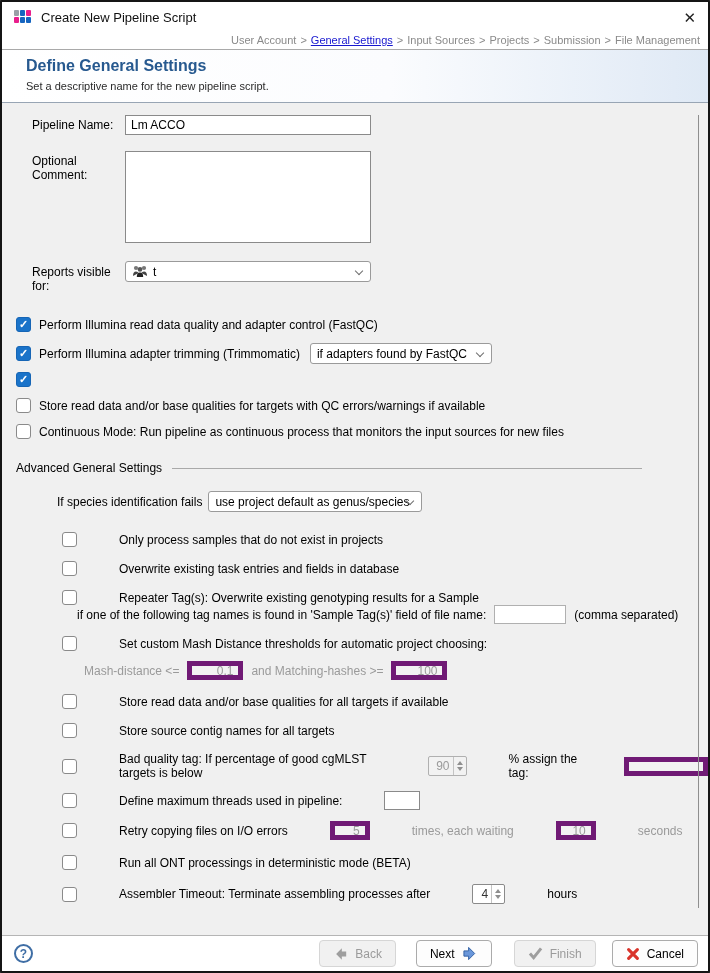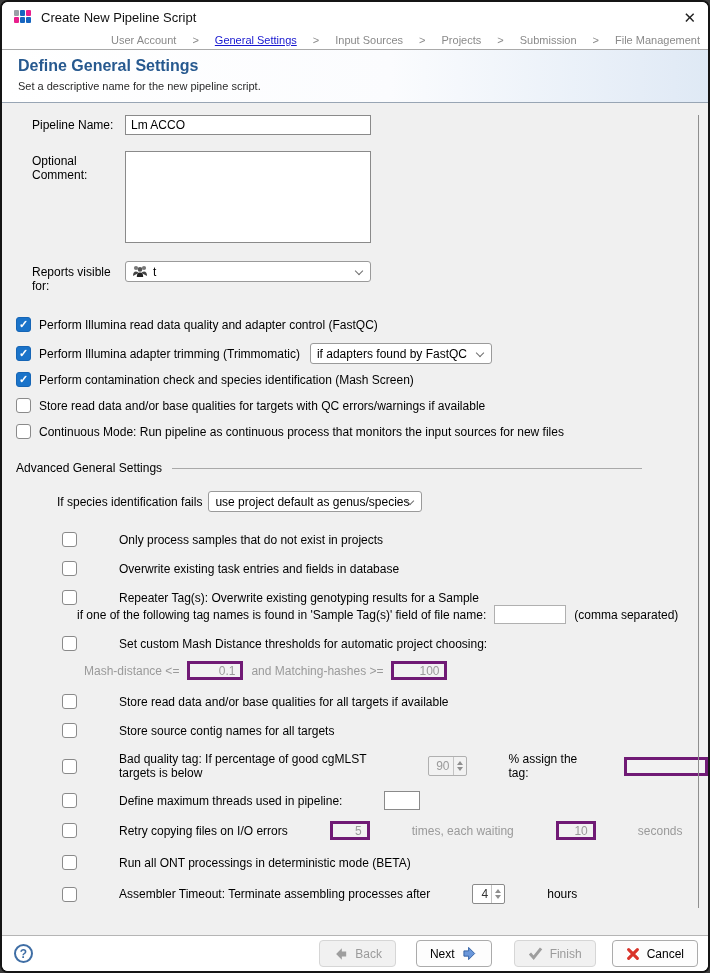--- a/index.html
+++ b/index.html
@@ -1,34 +1,34 @@
 <!DOCTYPE html>
 <html><head>
 <meta charset="utf-8">
 <style>
   * { box-sizing: border-box; margin: 0; padding: 0; }
   html,body { background:#3c3c3c; }
   body { font-family:"Liberation Sans", sans-serif; }
   .window{
     width:710px;height:973px;margin:0 auto;background:#fff;
-    border:2px solid #151515;border-radius:8px;overflow:hidden;
+    border:2px solid #151515;border-radius:2px;overflow:hidden;
     display:flex;flex-direction:column;position:relative;
   }
   
   .titlebar{height:30px;background:#fff;display:flex;align-items:center;padding:0 12px;flex:none;}
   .appicon{width:17px;height:15px;display:grid;grid-template-columns:repeat(3,5px);grid-template-rows:repeat(2,6px);gap:1px;margin-right:10px;}
   .appicon i{border-radius:1px;}
   .t-title{font-size:13px;color:#111;}
   .t-close{margin-left:auto;font-size:15px;color:#222;cursor:default;line-height:1;}
   
   .crumbs{height:18px;background:#fff;display:flex;justify-content:flex-end;align-items:center;
-    padding:0 8px 2px 0;font-size:11px;color:#8a8a8a;border-bottom:1px solid #a9a9a9;flex:none;gap:16px;}
+    padding:0 8px 2px 0;font-size:11px;color:#8a8a8a;border-bottom:1px solid #a9a9a9;flex:none;gap:4px;}
   .crumb.active{color:#1717cf;text-decoration:underline;}
   
-  .header{height:53px;flex:none;padding:7px 0 0 16px;border-bottom:1px solid #98a5b4;
+  .header{height:53px;flex:none;padding:7px 0 0 24px;border-bottom:1px solid #98a5b4;
     background:linear-gradient(90deg,#ffffff 0%,#fbfcfe 55%,#dfe9f5 100%);}
   .header h1{font-size:16px;color:#27598f;font-weight:bold;margin-bottom:5px;}
   .header p{font-size:11px;color:#2b2b2b;}
   
   .content{flex:1;background:#f0f0f0;position:relative;padding:12px 0 0 14px;overflow:hidden;}
   .lblrow{display:flex;margin-bottom:14px;margin-left:16px;}
   .flabel{width:93px;font-size:12px;color:#000;padding-top:3px;flex:none;}
   .tinput{width:246px;height:20px;border:1px solid #8a8a8a;background:#fff;font-size:12px;
     padding:1px 5px;font-family:"Liberation Sans",sans-serif;}
   .tarea{width:246px;height:92px;border:1px solid #8a8a8a;background:#fff;resize:none;
@@ -50,21 +50,21 @@
   .cbrow .lbl{margin-right:10px;}
   
   .legend{display:flex;align-items:center;width:626px;margin:22px 0 16px 0;font-size:12px;color:#000;}
   .legend .line{flex:1;height:1px;background:#a9a9a9;margin-left:10px;}
   .speciesrow{display:flex;align-items:center;margin:0 16px 20px 41px;font-size:12px;}
   .speciesrow .slbl{margin-right:6px;}
   .advrow{display:flex;align-items:center;margin:0 0 14px 46px;font-size:12px;color:#000;gap:34px;}
   .subrow{display:flex;align-items:center;margin:0 0 12px 61px;font-size:12px;color:#000;}
   .subrow2{display:flex;align-items:center;margin:0 0 14px 68px;font-size:12px;color:#9a9a9a;}
   .gray{color:#9a9a9a;}
-  .ninput{height:19px;border:3px solid #701a75;background:#f2f2f2;color:#9a9a9a;font-size:12px;
+  .ninput{height:19px;border:5px solid #701a75;background:#f2f2f2;color:#9a9a9a;font-size:12px;
     text-align:right;padding:1px 5px;font-family:"Liberation Sans",sans-serif;}
   .winput{height:19px;border:1px solid #8a8a8a;background:#fff;color:#000;font-size:12px;
     padding:1px 5px;font-family:"Liberation Sans",sans-serif;}
   .spin{display:inline-flex;height:20px;border:1px solid #b0b0b0;border-radius:2px;background:#f2f2f2;align-items:stretch;}
   .spin .val{width:24px;font-size:12px;color:#9a9a9a;text-align:right;padding:2px 3px 0 2px;}
   .spin.en{background:#fff;border-color:#8a8a8a;}
   .spin.en .val{color:#333;}
   .spin .arrows{width:13px;border-left:1px solid #c4c4c4;display:flex;flex-direction:column;align-items:center;justify-content:center;gap:2px;}
   .spin .up{width:0;height:0;border-left:3.5px solid transparent;border-right:3.5px solid transparent;border-bottom:4px solid #8f8f8f;}
   .spin .dn{width:0;height:0;border-left:3.5px solid transparent;border-right:3.5px solid transparent;border-top:4px solid #8f8f8f;}
@@ -165,21 +165,20 @@
       <span class="select">
         <span>if adapters found by FastQC</span>
         <span class="chev"></span>
       </span>
     </div>
 
     <div class="cbrow">
       <span class="cb checked">
           <span class="tick">✓</span>
         </span>
-      <span class="lbl">Perform contamination check and species identification (Mash Screen)</span>
     </div>
 
     <div class="cbrow">
       <span class="cb"></span>
       <span class="lbl">Store read data and/or base qualities for targets with QC errors/warnings if available</span>
     </div>
 
 
     <div class="cbrow">
       <span class="cb"></span>

